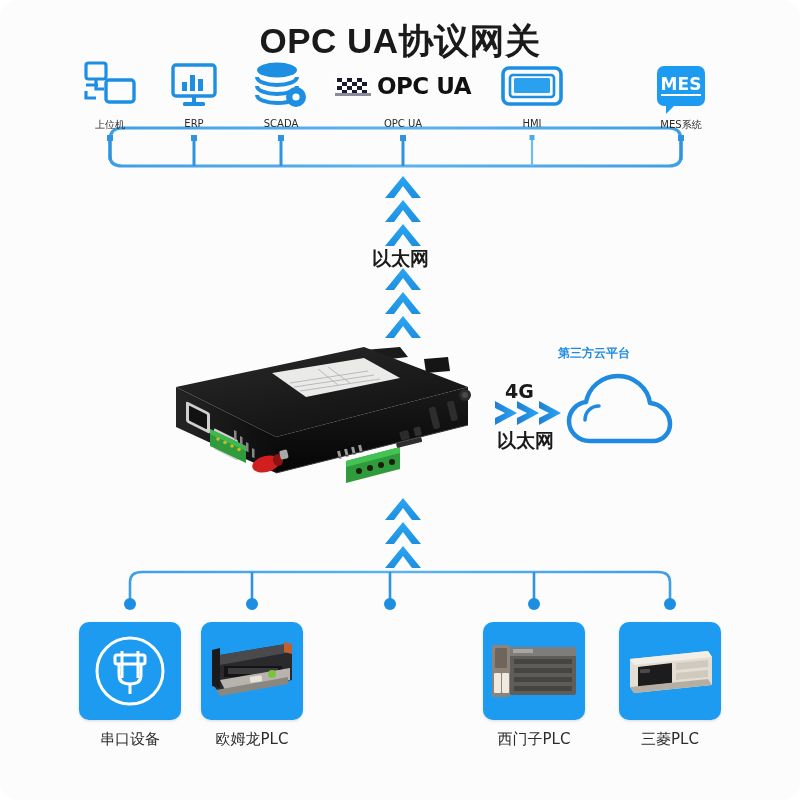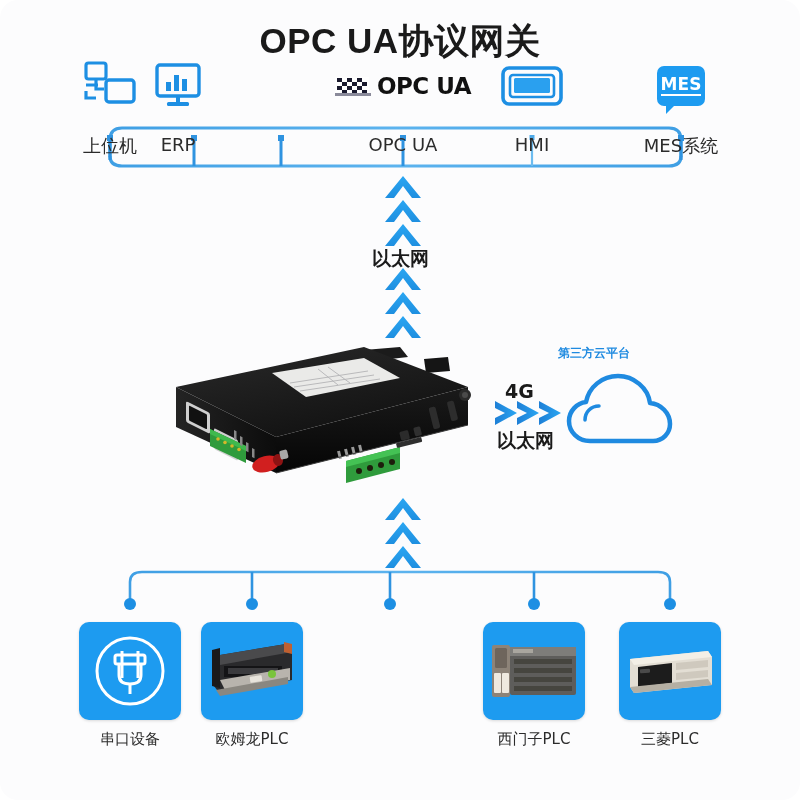--- a/index.html
+++ b/index.html
@@ -39,22 +39,22 @@
     margin-left: -55px;
     text-align: center;
   }
   .top-ico {
     height: 56px;
     display: flex;
     align-items: center;
     justify-content: center;
   }
   .top-label {
-    margin-top: 20px;
-    font-size: 18px;
+    margin-top: 4px;
+    font-size: 10px;
     color: #2b2b2b;
     white-space: nowrap;
     font-family: "DejaVu Sans", "Liberation Sans", sans-serif;
   }
 
   
   #wires {
     position: absolute;
     left: 0;
     top: 0;
@@ -250,34 +250,49 @@
         <rect x="4" y="3" width="20" height="16" rx="2.5" fill="none" stroke="#1d8fe3" stroke-width="3.2"></rect>
         <path d="M 14 19 L 14 29 L 22 29" fill="none" stroke="#1d8fe3" stroke-width="3.2"></path>
         <line x1="4" y1="25" x2="16" y2="25" stroke="#1d8fe3" stroke-width="3.2"></line>
         <path d="M 4 31 L 4 38 L 14 38" fill="none" stroke="#1d8fe3" stroke-width="3.2"></path>
         <rect x="24" y="20" width="28" height="22" rx="3" fill="none" stroke="#1d8fe3" stroke-width="3.4"></rect>
       </svg>
     </div>
     <div class="top-label">上位机</div>
   </div>
 
-  <div class="top-node" style="left:178px">
+  <div class="top-node" style="left:194px">
     <div class="top-ico">
       <svg width="52" height="52" viewBox="0 0 52 52">
         <rect x="5" y="5" width="42" height="31" rx="3" fill="none" stroke="#1d8fe3" stroke-width="3.4"></rect>
         <rect x="14" y="22" width="5" height="9" fill="#1d8fe3"></rect>
         <rect x="22" y="15" width="5" height="16" fill="#1d8fe3"></rect>
         <rect x="30" y="19" width="5" height="12" fill="#1d8fe3"></rect>
         <rect x="24" y="36" width="4" height="6" fill="#1d8fe3"></rect>
         <rect x="15" y="42" width="22" height="4" rx="1.5" fill="#1d8fe3"></rect>
       </svg>
     </div>
     <div class="top-label">ERP</div>
   </div>
 
+  <div class="top-node" style="left:281px">
+    <div class="top-ico">
+      <svg width="56" height="54" viewBox="0 0 56 54">
+        <ellipse cx="24" cy="11" rx="20" ry="7.5" fill="#1d8fe3"></ellipse>
+        <path d="M 4 18 C 4 22.5 13 26 24 26 C 35 26 44 22.5 44 18" fill="none" stroke="#1d8fe3" stroke-width="4"></path>
+        <path d="M 4 27 C 4 31.5 13 35 24 35 C 35 35 44 31.5 44 27" fill="none" stroke="#1d8fe3" stroke-width="4"></path>
+        <path d="M 4 36 C 4 40.5 13 44 24 44 C 31 44 37 42.6 41 40.4" fill="none" stroke="#1d8fe3" stroke-width="4"></path>
+        <g fill="#1d8fe3">
+          <circle cx="43" cy="38" r="10"></circle>
+        </g>
+        <circle cx="43" cy="38" r="3.6" fill="#fcfcfd"></circle>
+      </svg>
+    </div>
+    <div class="top-label">SCADA</div>
+  </div>
 
   <div class="top-node" style="left:403px; width:170px; margin-left:-85px">
     <div class="top-ico">
       <div class="opcua-mark">
         <svg width="40" height="30" viewBox="0 0 40 30">
           <rect x="0" y="6" width="34" height="17" fill="#ffffff"></rect>
           <g fill="#1a1a2e">
             <rect x="2" y="7" width="5" height="4"></rect>
               <rect x="12" y="7" width="5" height="4"></rect>
               <rect x="22" y="7" width="5" height="4"></rect>

